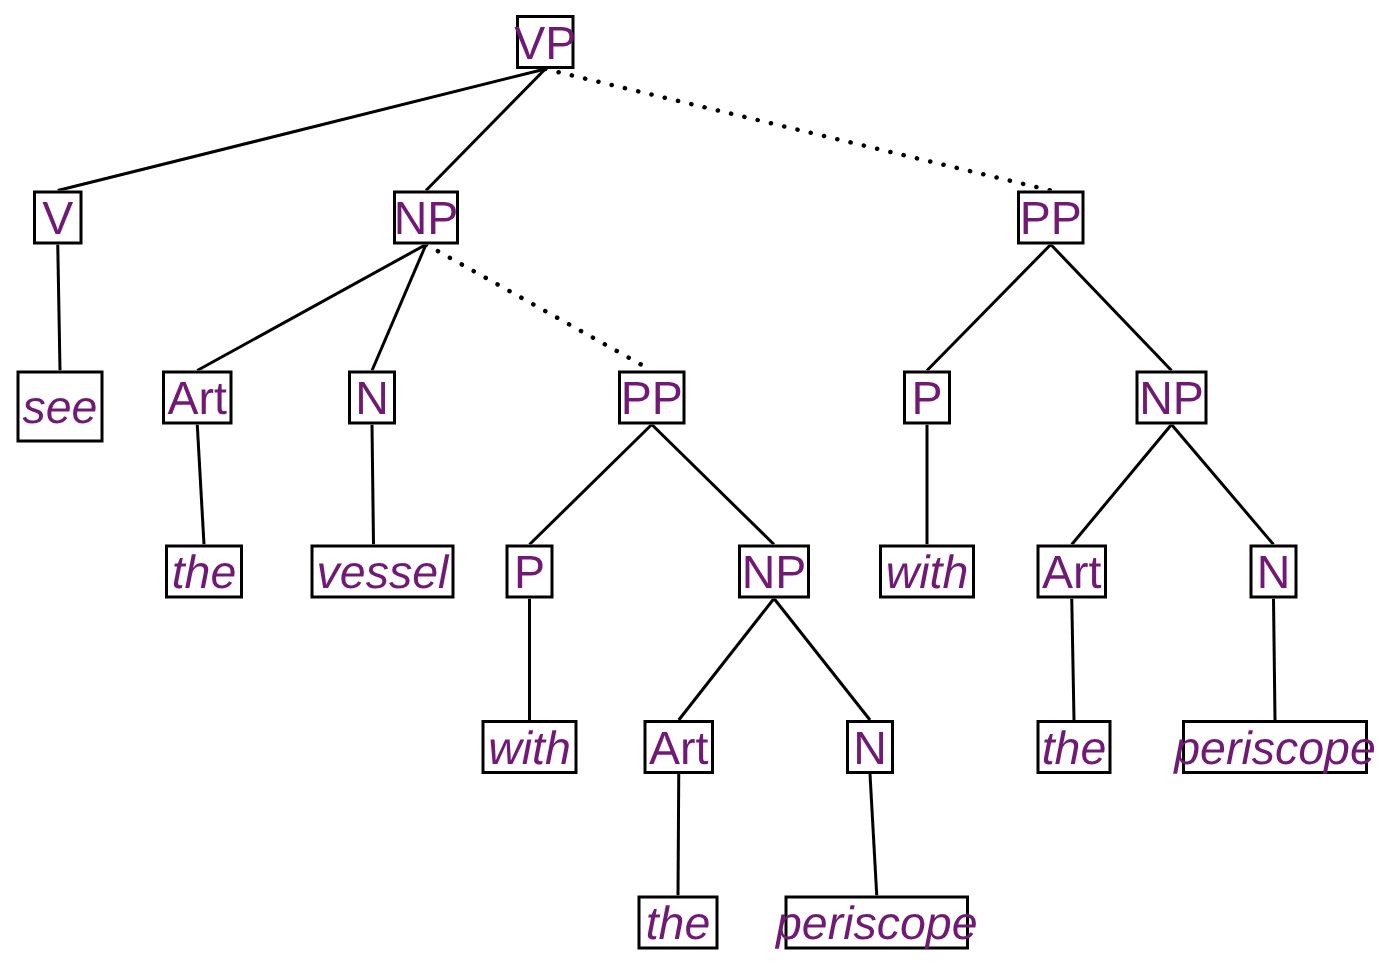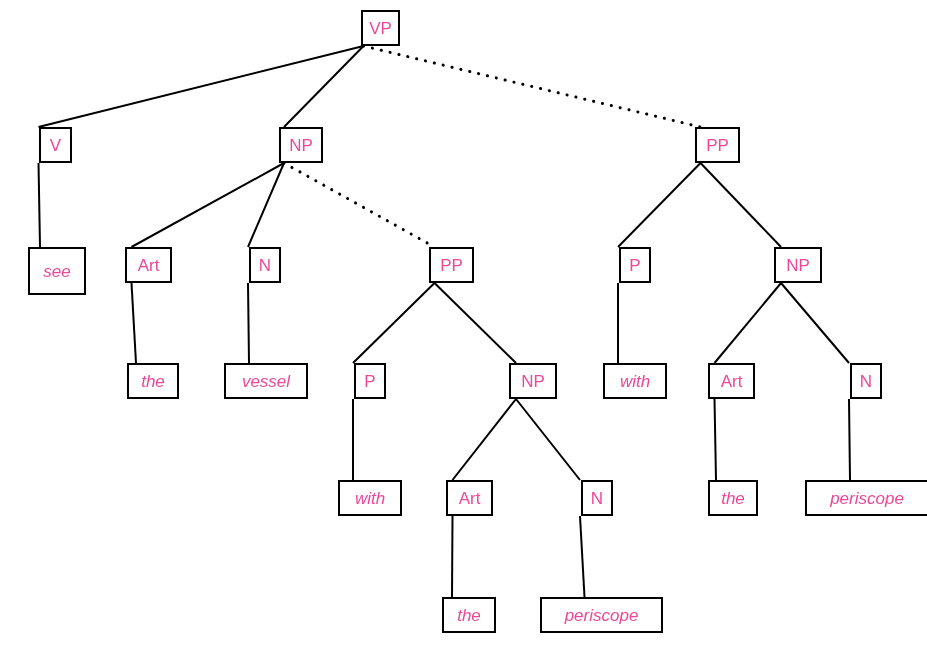--- a/index.html
+++ b/index.html
@@ -26,26 +26,25 @@
     pointer-events: none;
   }
   .node-box {
     position: absolute;
     box-sizing: border-box;
     border: 2px solid #000000;
     background: #ffffff;
     display: flex;
     align-items: center;
     justify-content: center;
-    font-size: 17px;
+    font-size: 31px;
     line-height: 1;
-    color: #ec4899;
+    color: #701a75;
     white-space: nowrap;
     font-family: "Liberation Sans", sans-serif;
-    margin-left: 17px;
   }
   .node-box.terminal {
     font-style: italic;
   }
 </style>
 </head>
 <body>
 
 <div id="tree-canvas">
   <svg class="edge-layer" id="edge-layer" viewBox="0 0 927 646">
@@ -100,21 +99,21 @@
       </div>
       <div class="node-box" style="left: 602px; top: 247px; width: 32px; height: 36px;">
         <span>P</span>
       </div>
       <div class="node-box" style="left: 757px; top: 247px; width: 48px; height: 36px;">
         <span>NP</span>
       </div>
       <div class="node-box terminal" style="left: 110px; top: 363px; width: 52px; height: 36px;">
         <span>the</span>
       </div>
-      <div class="node-box terminal" style="left: 207px; top: 363px; width: 84px; height: 36px;">
+      <div class="node-box terminal" style="left: 207px; top: 363px; width: 96px; height: 36px;">
         <span>vessel</span>
       </div>
       <div class="node-box" style="left: 337px; top: 363px; width: 32px; height: 36px;">
         <span>P</span>
       </div>
       <div class="node-box" style="left: 492px; top: 363px; width: 48px; height: 36px;">
         <span>NP</span>
       </div>
       <div class="node-box terminal" style="left: 586px; top: 363px; width: 64px; height: 36px;">
         <span>with</span>

